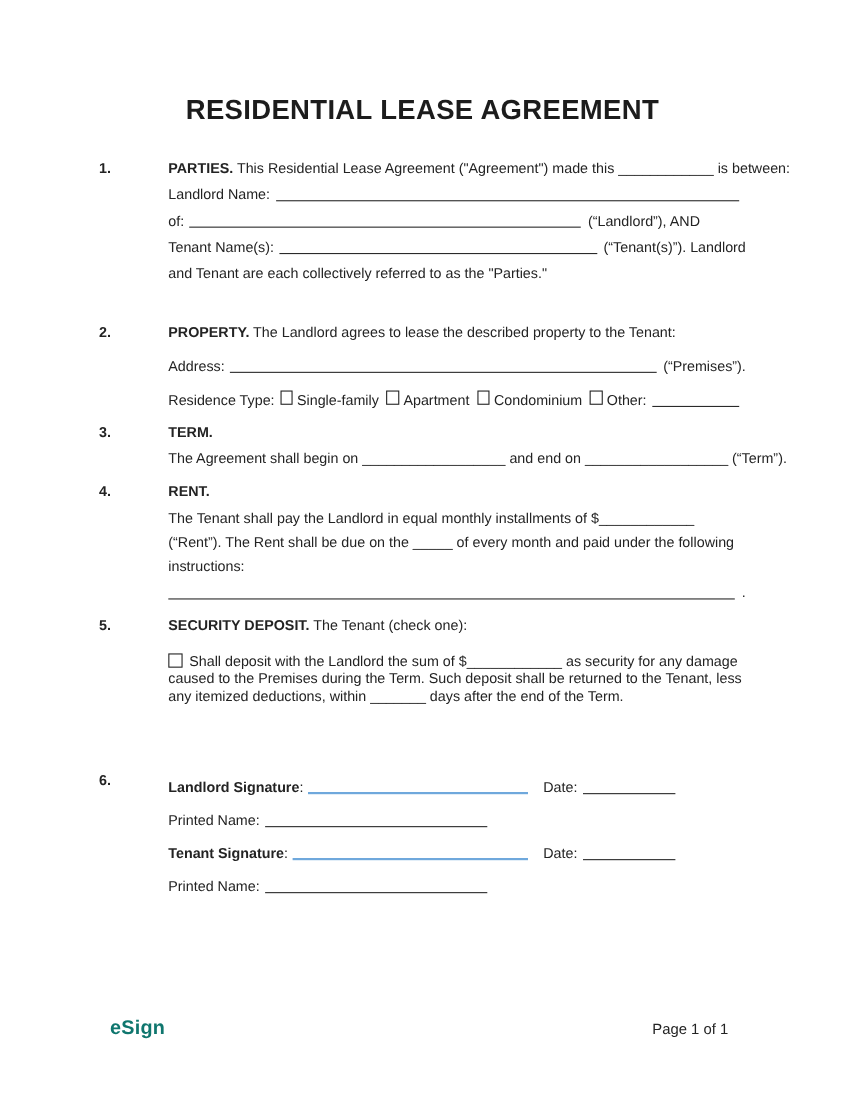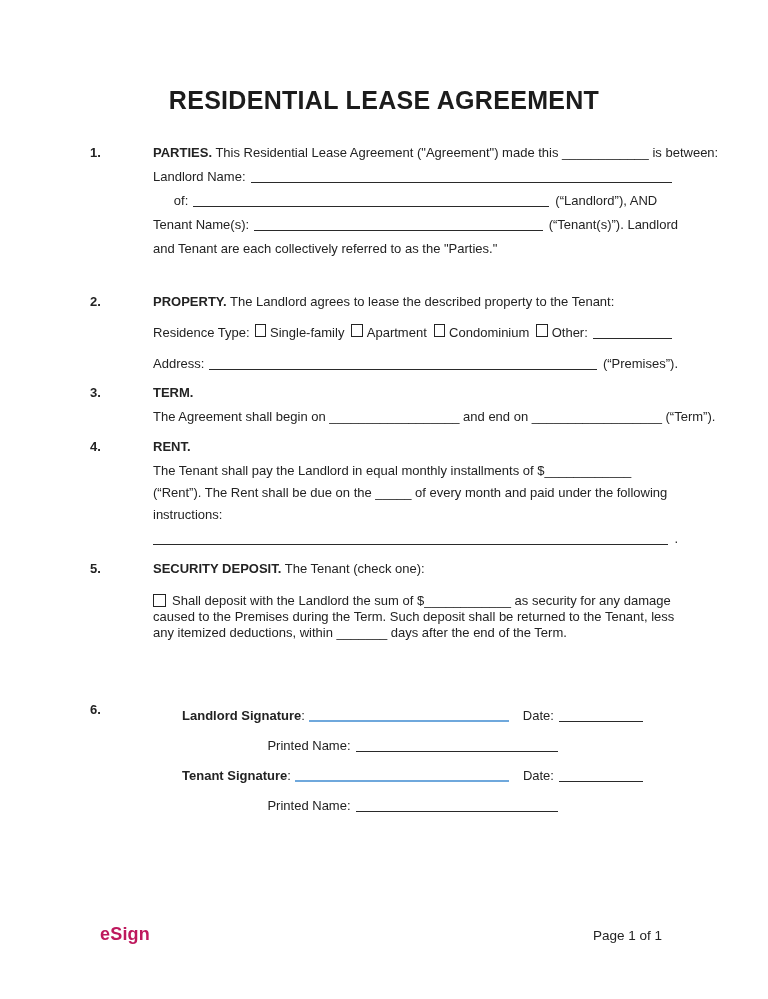--- a/index.html
+++ b/index.html
@@ -24,21 +24,21 @@
     letter-spacing: 0.3px;
     color: #1c1c1c;
   }
   .content { padding: 26px 90px 0 90px; }
   .section { display: grid; grid-template-columns: 23px 1fr; }
   .sec-num { font-weight: bold; line-height: 24px; }
   .sec-body { min-width: 0; margin-left: 40px; }
   b { font-weight: bold; }
   .line { line-height: 24px; }
   .nowrap { white-space: nowrap; }
-  .row { display: flex; align-items: baseline; line-height: 24px; white-space: nowrap; justify-content: center; }
+  .row { display: flex; align-items: baseline; line-height: 24px; white-space: nowrap; }
   .blank {
     display: inline-block;
     height: 2px;
     border-bottom: 1.4px solid #2a2a2a;
     transform: translateY(2px);
   }
   .blank.grow { flex: 1 1 auto; margin: 0 6px 0 5px; }
   .blank.fixed { margin: 0 6px 0 5px; }
   .checkbox {
     display: inline-block;
@@ -75,21 +75,21 @@
   .mt7 { margin-top: 7px; }
   .footer {
     position: absolute;
     left: 100px;
     right: 106px;
     top: 924px;
     display: flex;
     justify-content: space-between;
     align-items: baseline;
   }
-  .brand { font-weight: bold; font-size: 18px; color: #be185d; letter-spacing: 0.2px; }
+  .brand { font-weight: bold; font-size: 18px; color: #0f766e; letter-spacing: 0.2px; }
   .page-label { font-size: 13.5px; color: #232323; }
 </style>
 </head>
 <body>
 
 <div class="page">
 
   <h1 class="doc-title">RESIDENTIAL LEASE AGREEMENT</h1>
 
   <div class="content">
@@ -119,36 +119,36 @@
       </div>
     </div>
 
     <div class="section s2">
       <div class="sec-num">2.</div>
       <div class="sec-body">
         <div class="line nowrap">
           <b>PROPERTY.</b>
           <span>The Landlord agrees to lease the described property to the Tenant:</span>
         </div>
+        <div class="row mt7">
+          <span>Address:</span>
+          <span class="blank grow"></span>
+          <span>(“Premises”).</span>
+        </div>
         <div class="row mt7 rt-row">
           <span>Residence Type:</span>
           <span class="checkbox first-cb"></span>
           <span>Single-family</span>
           <span class="checkbox"></span>
           <span>Apartment</span>
           <span class="checkbox"></span>
           <span>Condominium</span>
           <span class="checkbox"></span>
           <span>Other:</span>
           <span class="blank fixed" style="width:93px"></span>
-        </div>
-        <div class="row mt7">
-          <span>Address:</span>
-          <span class="blank grow"></span>
-          <span>(“Premises”).</span>
         </div>
       </div>
     </div>
 
     <div class="section s3">
       <div class="sec-num">3.</div>
       <div class="sec-body">
         <div class="line">
           <b>TERM.</b>
         </div>

